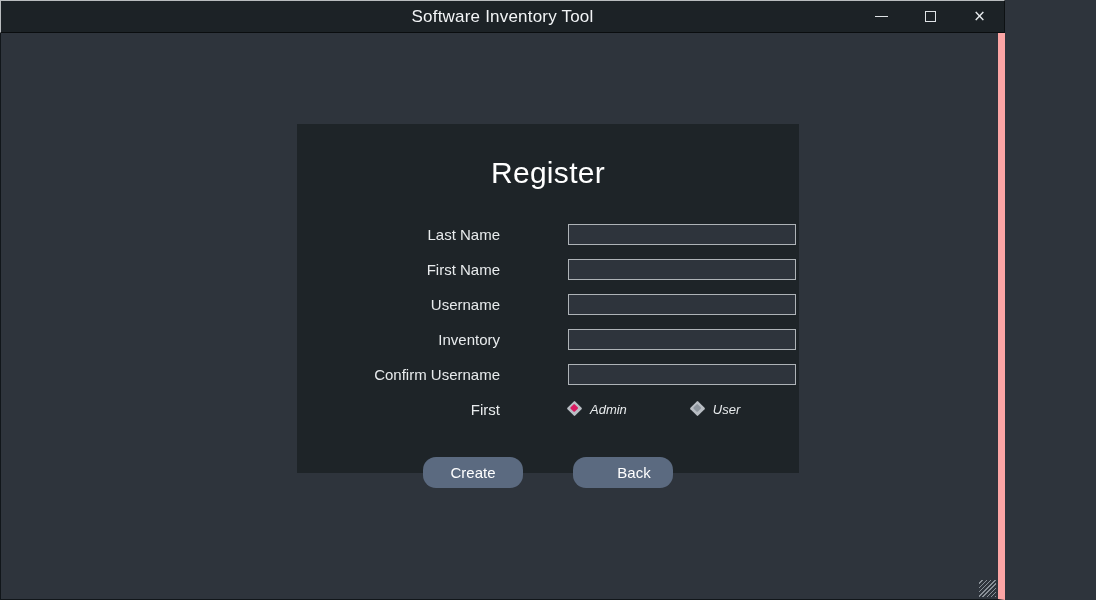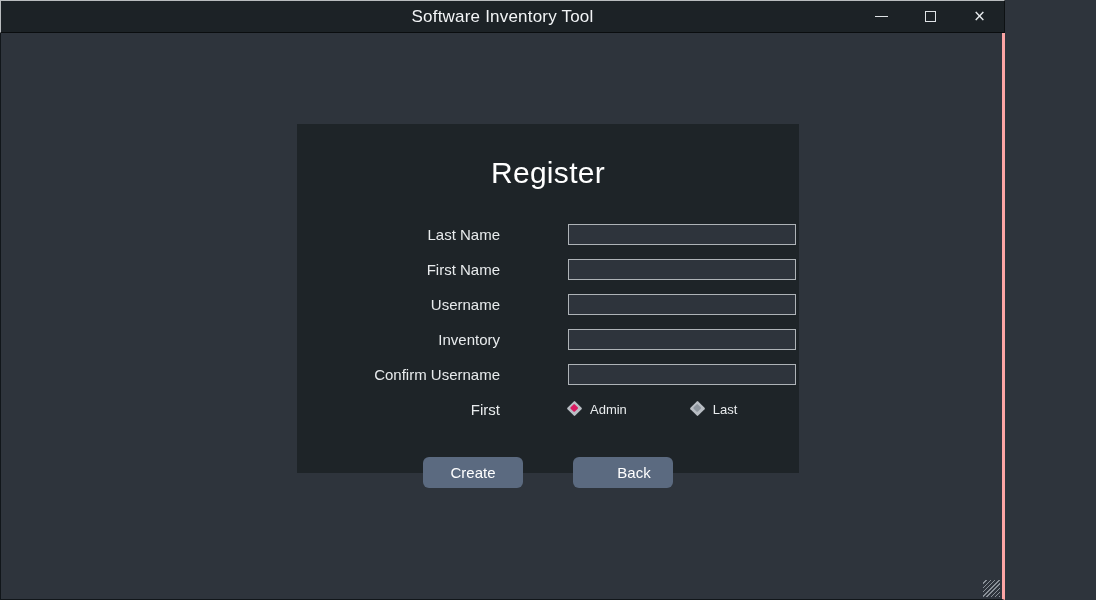--- a/index.html
+++ b/index.html
@@ -85,21 +85,21 @@
     color: #e9edf0;
     font-family: "DejaVu Sans", sans-serif;
   }
 
   
   .workspace {
     position: relative;
     flex: 1 1 auto;
     background: #2e343c;
     border-left: 1px solid #11161a;
-    border-right: 3px solid #fca5a5;
+    border-right: 7px solid #fca5a5;
     border-bottom: 1px solid #11161a;
   }
 
   
   .panel {
     position: absolute;
     left: 296px;
     top: 91px;
     width: 502px;
     height: 349px;
@@ -156,20 +156,21 @@
   .radio-group {
     display: flex;
     align-items: center;
     margin-left: 68px;
   }
 
   .radio-item {
     display: flex;
     align-items: center;
     cursor: default;
+    font-style: italic;
   }
   .radio-item + .radio-item { margin-left: 64px; }
 
   .diamond {
     position: relative;
     width: 15px;
     height: 15px;
     flex: 0 0 15px;
     margin-right: 7px;
   }
@@ -205,21 +206,21 @@
     justify-content: center;
     margin-top: 30px;
   }
 
   .btn {
     min-width: 100px;
     height: 31px;
     padding: 0 18px;
     background: #5b6a80;
     border: none;
-    border-radius: 6px;
+    border-radius: 13px;
     color: #ffffff;
     font-family: "Liberation Sans", sans-serif;
     font-size: 15px;
     cursor: default;
   }
   .btn + .btn { margin-left: 50px; padding-left: 40px; }
 
   
   .resize-grip {
     position: absolute;
@@ -305,21 +306,21 @@
           <div class="form-label">First</div>
           <div class="radio-group">
 
             <div class="radio-item">
               <span class="diamond checked"></span>
               <span class="radio-label">Admin</span>
             </div>
 
             <div class="radio-item">
               <span class="diamond"></span>
-              <span class="radio-label">Last</span>
+              <span class="radio-label">User</span>
             </div>
 
           </div>
         </div>
 
         <div class="button-row">
           <button class="btn">Create</button>
           <button class="btn">Back</button>
         </div>
 

